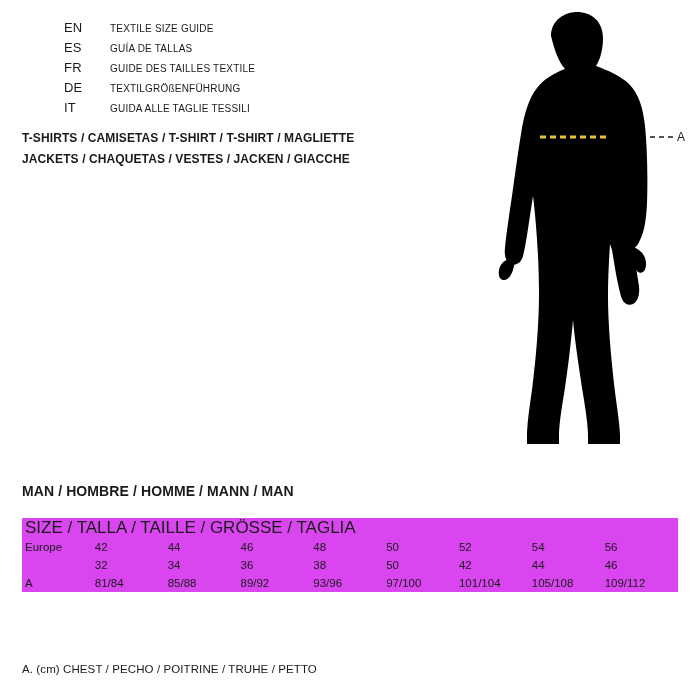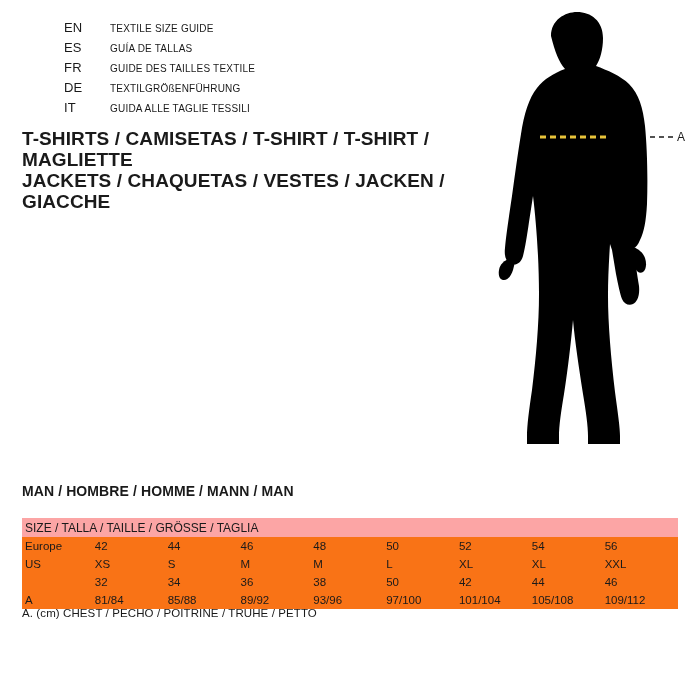--- a/index.html
+++ b/index.html
@@ -46,21 +46,21 @@
   }
 
   
   .cat-block {
     position: absolute;
     left: 22px;
     top: 128px;
     width: 460px;
   }
   .cat-line {
-    font-size: 19px;
+    font-size: 12px;
     font-weight: bold;
     letter-spacing: 0.1px;
     line-height: 21px;
   }
 
   
   .figure {
     position: absolute;
     left: 455px;
     top: 8px;
@@ -102,31 +102,31 @@
     padding: 0;
     text-align: left;
     color: #1a1a1a;
   }
   table.size-table td.rowhead {
     text-align: left;
     padding-left: 3px;
     width: 92px;
   }
   tr.head-row td {
-    background: #fca5a5;
-    font-size: 12px;
+    background: #d946ef;
+    font-size: 17px;
     height: 19px;
   }
   tr.shaded td {
-    background: #f97316;
+    background: #d946ef;
   }
   .footnote {
     position: absolute;
     left: 22px;
-    top: 607px;
+    top: 663px;
     font-size: 11.5px;
     letter-spacing: 0.1px;
   }
 </style>
 </head>
 <body>
 
 <div class="page">
 
   <div class="lang-block">
@@ -232,31 +232,20 @@
           <td>42</td>
           <td>44</td>
           <td>46</td>
           <td>48</td>
           <td>50</td>
           <td>52</td>
           <td>54</td>
           <td>56</td>
         </tr>
         <tr class="shaded">
-          <td class="rowhead">US</td>
-          <td>XS</td>
-          <td>S</td>
-          <td>M</td>
-          <td>M</td>
-          <td>L</td>
-          <td>XL</td>
-          <td>XL</td>
-          <td>XXL</td>
-        </tr>
-        <tr class="shaded">
           <td class="rowhead"></td>
           <td>32</td>
           <td>34</td>
           <td>36</td>
           <td>38</td>
           <td>50</td>
           <td>42</td>
           <td>44</td>
           <td>46</td>
         </tr>

